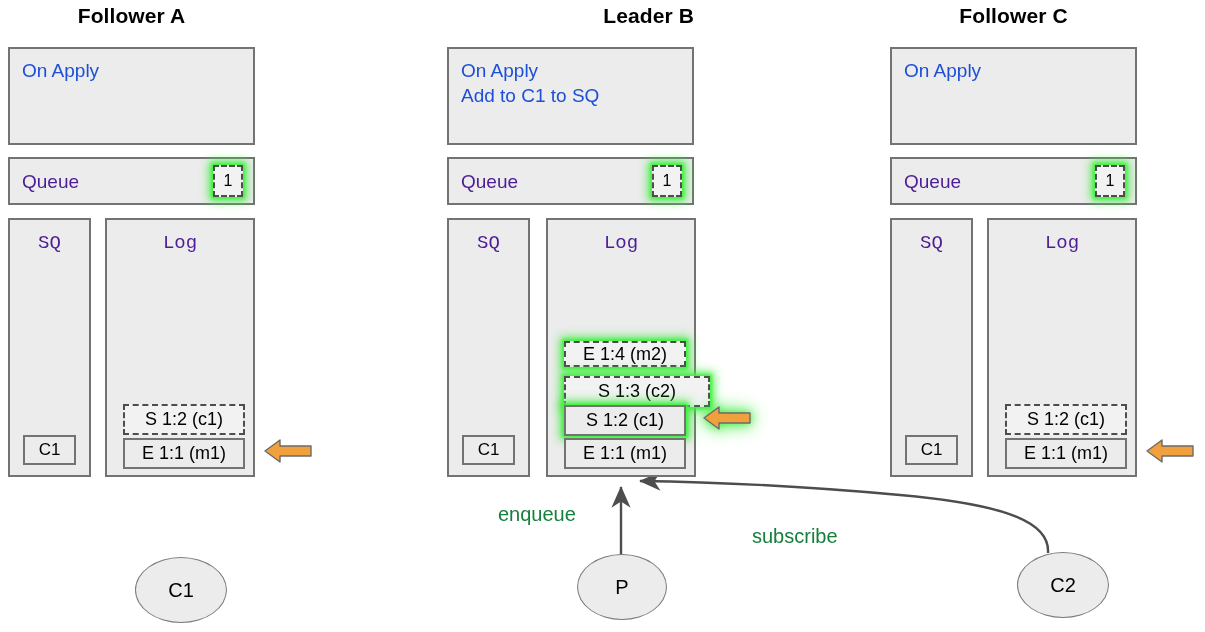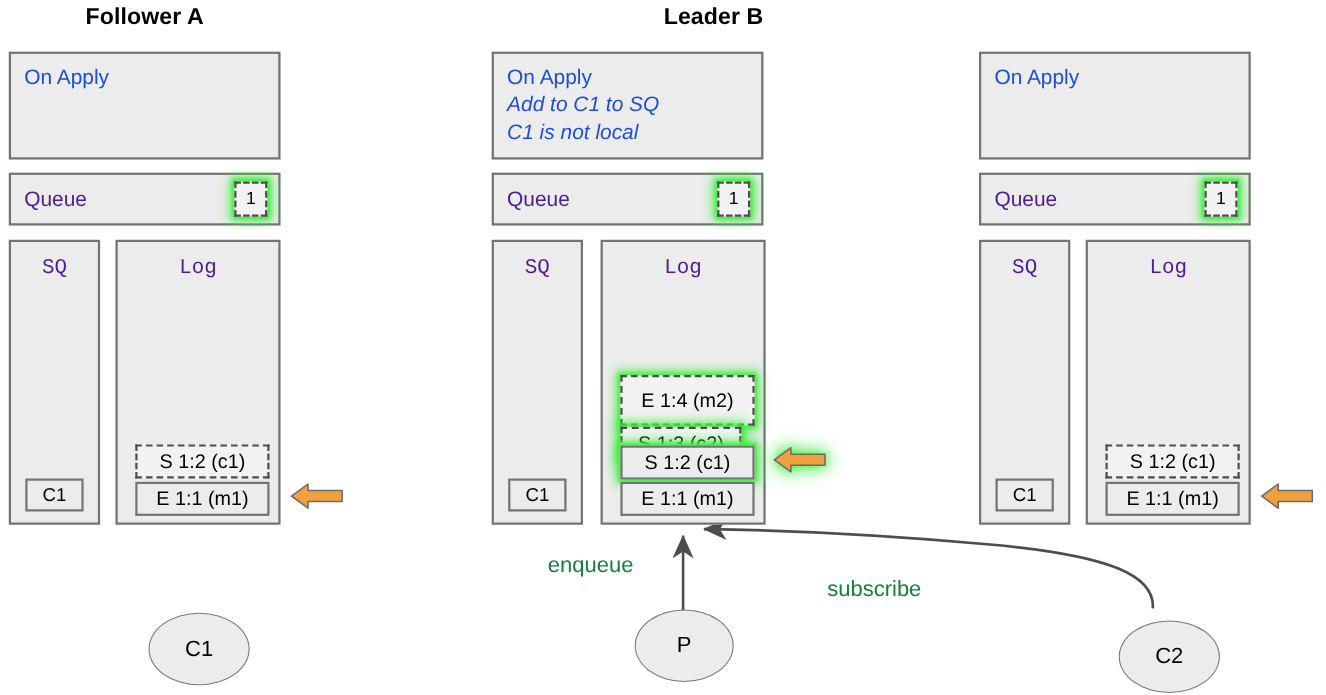--- a/index.html
+++ b/index.html
@@ -23,21 +23,21 @@
   }
   .panel-label{
     position:absolute; font-size:19px; color:#4c1d95; white-space:nowrap;
   }
   .panel-label.center{ width:100%; text-align:center; left:0;font-family:Liberation Mono, monospace; }
 
   .onapply-text{
     position:absolute; left:12px; top:9px; font-size:19px; line-height:25px;
     color:#1d4ed8; white-space:nowrap;
   }
-  .onapply-text .it{ font-style:italic; display:block; }
+  .onapply-text .it{ display:block; }
   .onapply-text .pl{ display:block; }
 
   
   .badge{
     position:absolute; width:30px; height:32px; box-sizing:border-box;
     background:#f2f2f2; border:2px dashed #4d4d4d;
     display:flex; align-items:center; justify-content:center;
     font-size:16px; color:#000;
   }
   .glow{
@@ -129,50 +129,50 @@
   </svg>
 
   <div class="ell" style="left:135px; top:557px; width:90px; height:64px;">C1</div>
 
   <div class="node-title" style="left:447px; top:4px; width:247px;text-align:right;">Leader B</div>
 
   <div class="panel" style="left:447px; top:47px; width:247px; height:98px;">
     <div class="onapply-text">
       <span class="pl">On Apply</span>
       <span class="it">Add to C1 to SQ</span>
-      <span class="it">C1 is not local</span>
     </div>
   </div>
 
   <div class="panel" style="left:447px; top:157px; width:247px; height:48px;">
     <div class="panel-label" style="left:12px; top:12px;">Queue</div>
     <div class="badge glow" style="right:10px; top:6px;">1</div>
   </div>
 
   <div class="panel" style="left:447px; top:218px; width:83px; height:259px;">
     <div class="panel-label center" style="top:12px;">SQ</div>
     <div class="chip" style="left:13px; bottom:10px; width:53px; height:30px;">C1</div>
   </div>
 
   <div class="panel" style="left:546px; top:218px; width:150px; height:259px;">
     <div class="panel-label center" style="top:12px;">Log</div>
-    <div class="logentry dashed glow" style="left:16px; top:121px; width:122px; height:46px;">E 1:4 (m2)</div>
-    <div class="logentry dashed glow" style="left:16px; top:168px; width:110px; height:31px;">S 1:3 (c2)</div>
+    <div class="logentry dashed glow" style="left:16px; top:121px; width:122px; height:26px;">E 1:4 (m2)</div>
+    <div class="logentry dashed glow" style="left:16px; top:156px; width:146px; height:31px;">S 1:3 (c2)</div>
     <div class="logentry solid glow" style="left:16px; top:185px; width:122px; height:31px;">S 1:2 (c1)</div>
     <div class="logentry solid" style="left:16px; top:218px; width:122px; height:31px;">E 1:1 (m1)</div>
   </div>
 
   <svg class="oarrow glowwrap" style="left:703px; top:405px; width:50px; height:26px;" viewBox="0 0 50 26">
     <path d="M1,13 L16,2 L16,8 L47,8 L47,18 L16,18 L16,24 Z" fill="#f0a03c" stroke="#6b6b6b" stroke-width="1.4" stroke-linejoin="round"></path>
   </svg>
 
   <div class="edge-label" style="left:498px; top:503px;">enqueue</div>
 
   <div class="ell" style="left:577px; top:554px; width:88px; height:64px;">P</div>
 
+  <div class="node-title" style="left:890px; top:4px; width:247px;">Follower C</div>
 
   <div class="panel" style="left:890px; top:47px; width:247px; height:98px;">
     <div class="onapply-text">
       <span class="pl">On Apply</span>
     </div>
   </div>
 
   <div class="panel" style="left:890px; top:157px; width:247px; height:48px;">
     <div class="panel-label" style="left:12px; top:12px;">Queue</div>
     <div class="badge glow" style="right:10px; top:6px;">1</div>
@@ -188,15 +188,15 @@
     <div class="logentry dashed" style="left:16px; top:184px; width:122px; height:31px;">S 1:2 (c1)</div>
     <div class="logentry solid" style="left:16px; top:218px; width:122px; height:31px;">E 1:1 (m1)</div>
   </div>
 
   <svg class="oarrow" style="left:1146px; top:438px; width:50px; height:26px;" viewBox="0 0 50 26">
     <path d="M1,13 L16,2 L16,8 L47,8 L47,18 L16,18 L16,24 Z" fill="#f0a03c" stroke="#6b6b6b" stroke-width="1.4" stroke-linejoin="round"></path>
   </svg>
 
   <div class="edge-label" style="left:752px; top:525px;">subscribe</div>
 
-  <div class="ell" style="left:1017px; top:564px; width:90px; height:64px;text-align:right;">C2</div>
+  <div class="ell" style="left:1017px; top:552px; width:90px; height:64px;text-align:right;">C2</div>
 
 </div>
 
 </body></html>

